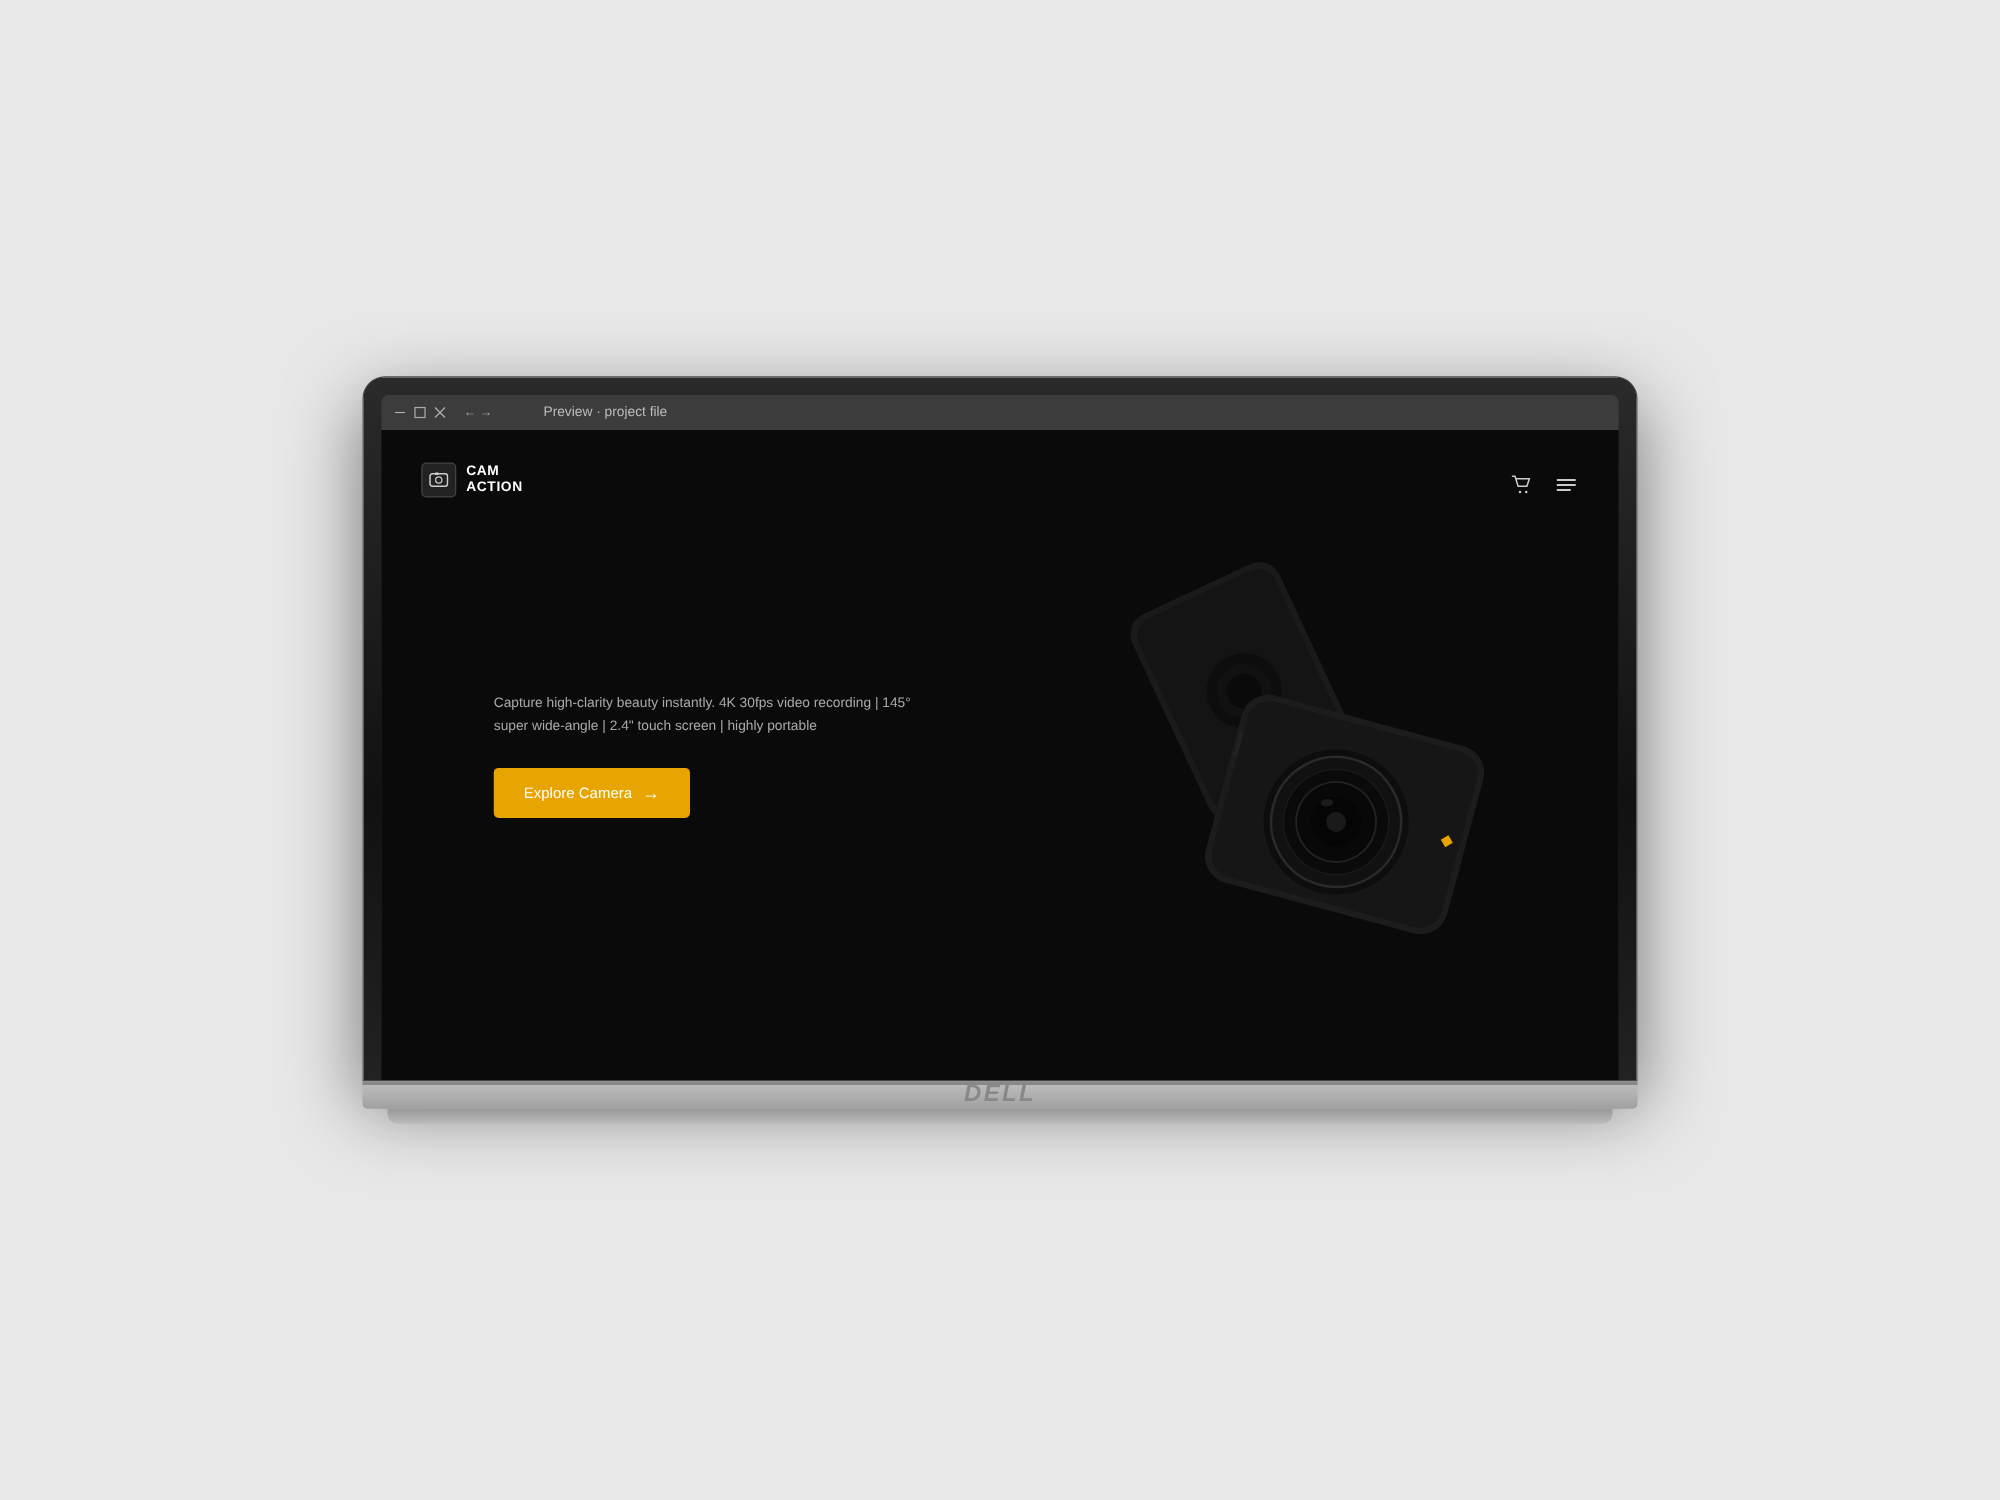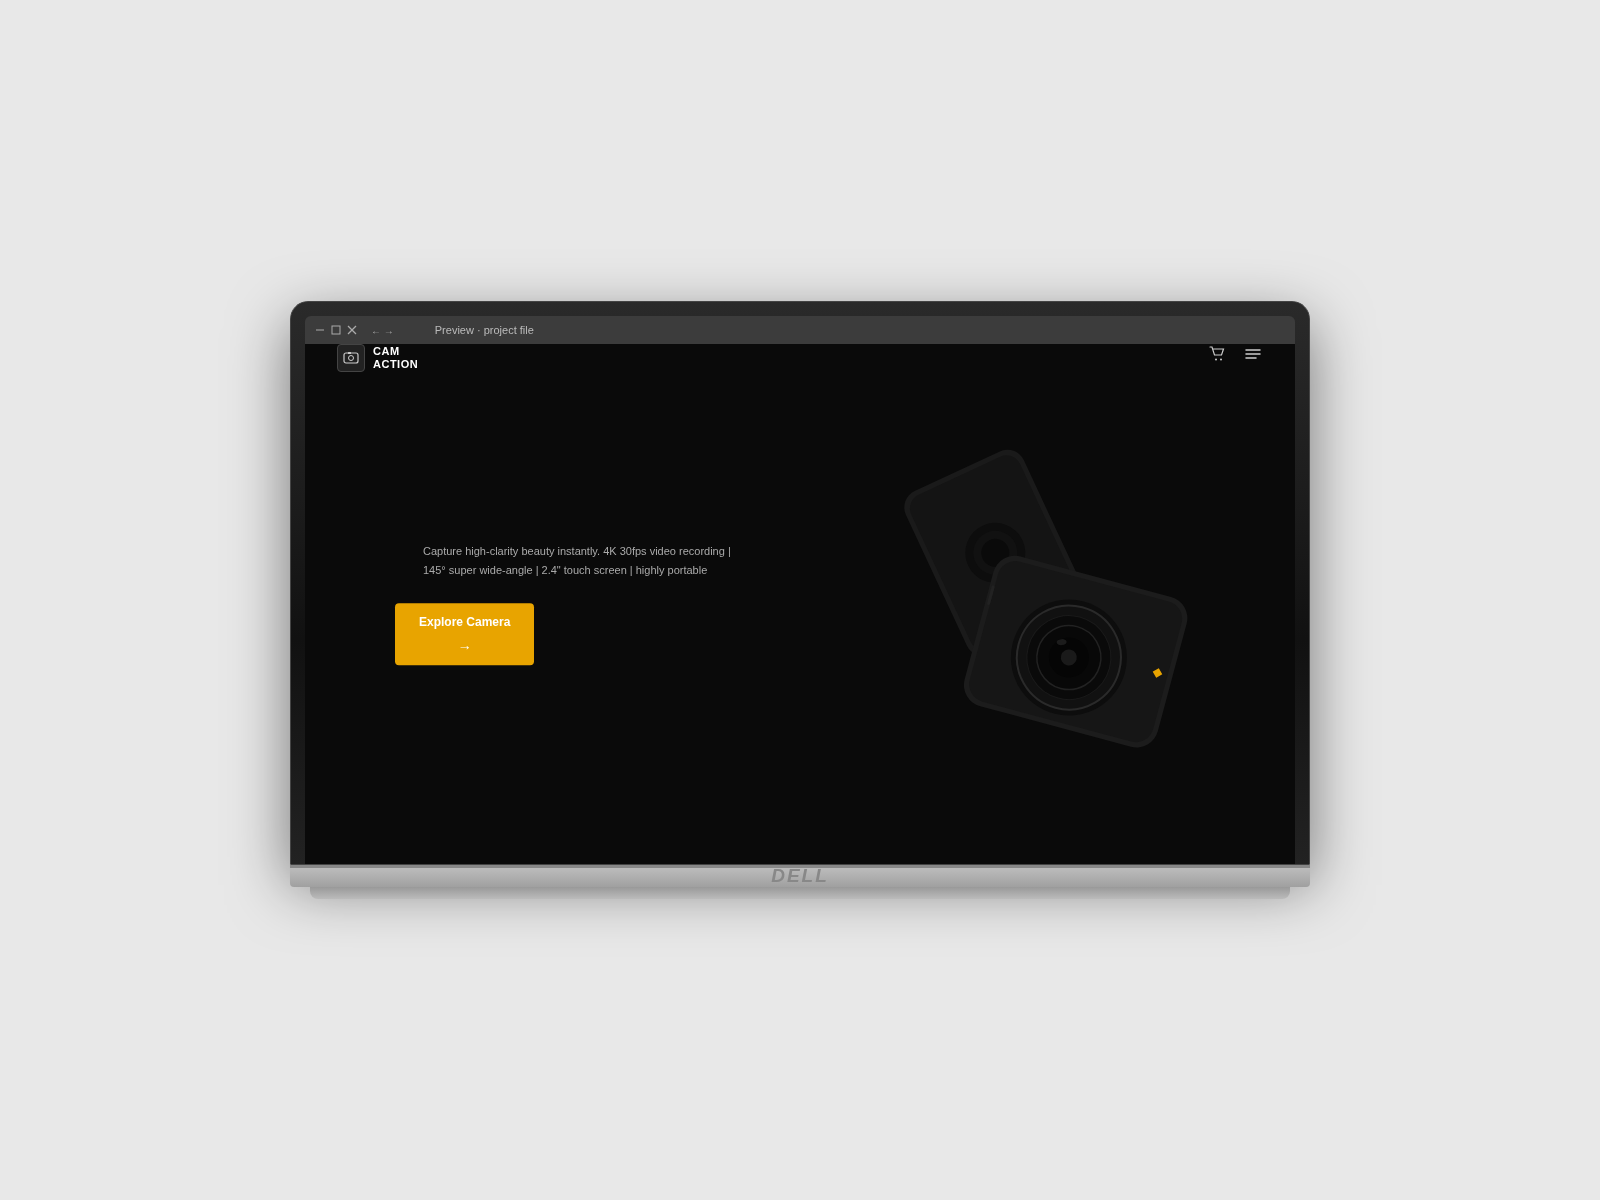--- a/index.html
+++ b/index.html
@@ -87,21 +87,21 @@
     }
 
     
     .navbar {
       position: absolute;
       top: 0;
       left: 0;
       right: 0;
       height: 54px;
       display: flex;
-      align-items: flex-start;
+      align-items: flex-end;
       justify-content: space-between;
       padding: 0 32px;
       z-index: 10;
     }
 
     .logo {
       display: flex;
       align-items: center;
       gap: 8px;
     }
@@ -160,36 +160,34 @@
       font-weight: 800;
       line-height: 1.1;
       margin-bottom: 16px;
     }
 
     .hero-desc {
       color: #aaaaaa;
       font-size: 11px;
       line-height: 1.7;
       margin-bottom: 24px;
-      margin-left: 28px;
     }
 
     .explore-btn {
       background: #E8A400;
       color: #fff;
       border: none;
       padding: 12px 24px;
       border-radius: 4px;
       font-size: 12px;
-      font-weight: 700;
+      font-weight: 400;
       cursor: pointer;
       display: flex;
       align-items: center;
       gap: 8px;
-      flex-direction: column;
     }
 
     .explore-btn .arrow {
       font-size: 14px;
     }
 
     
     .camera-image-area {
       position: absolute;
       right: 60px;

